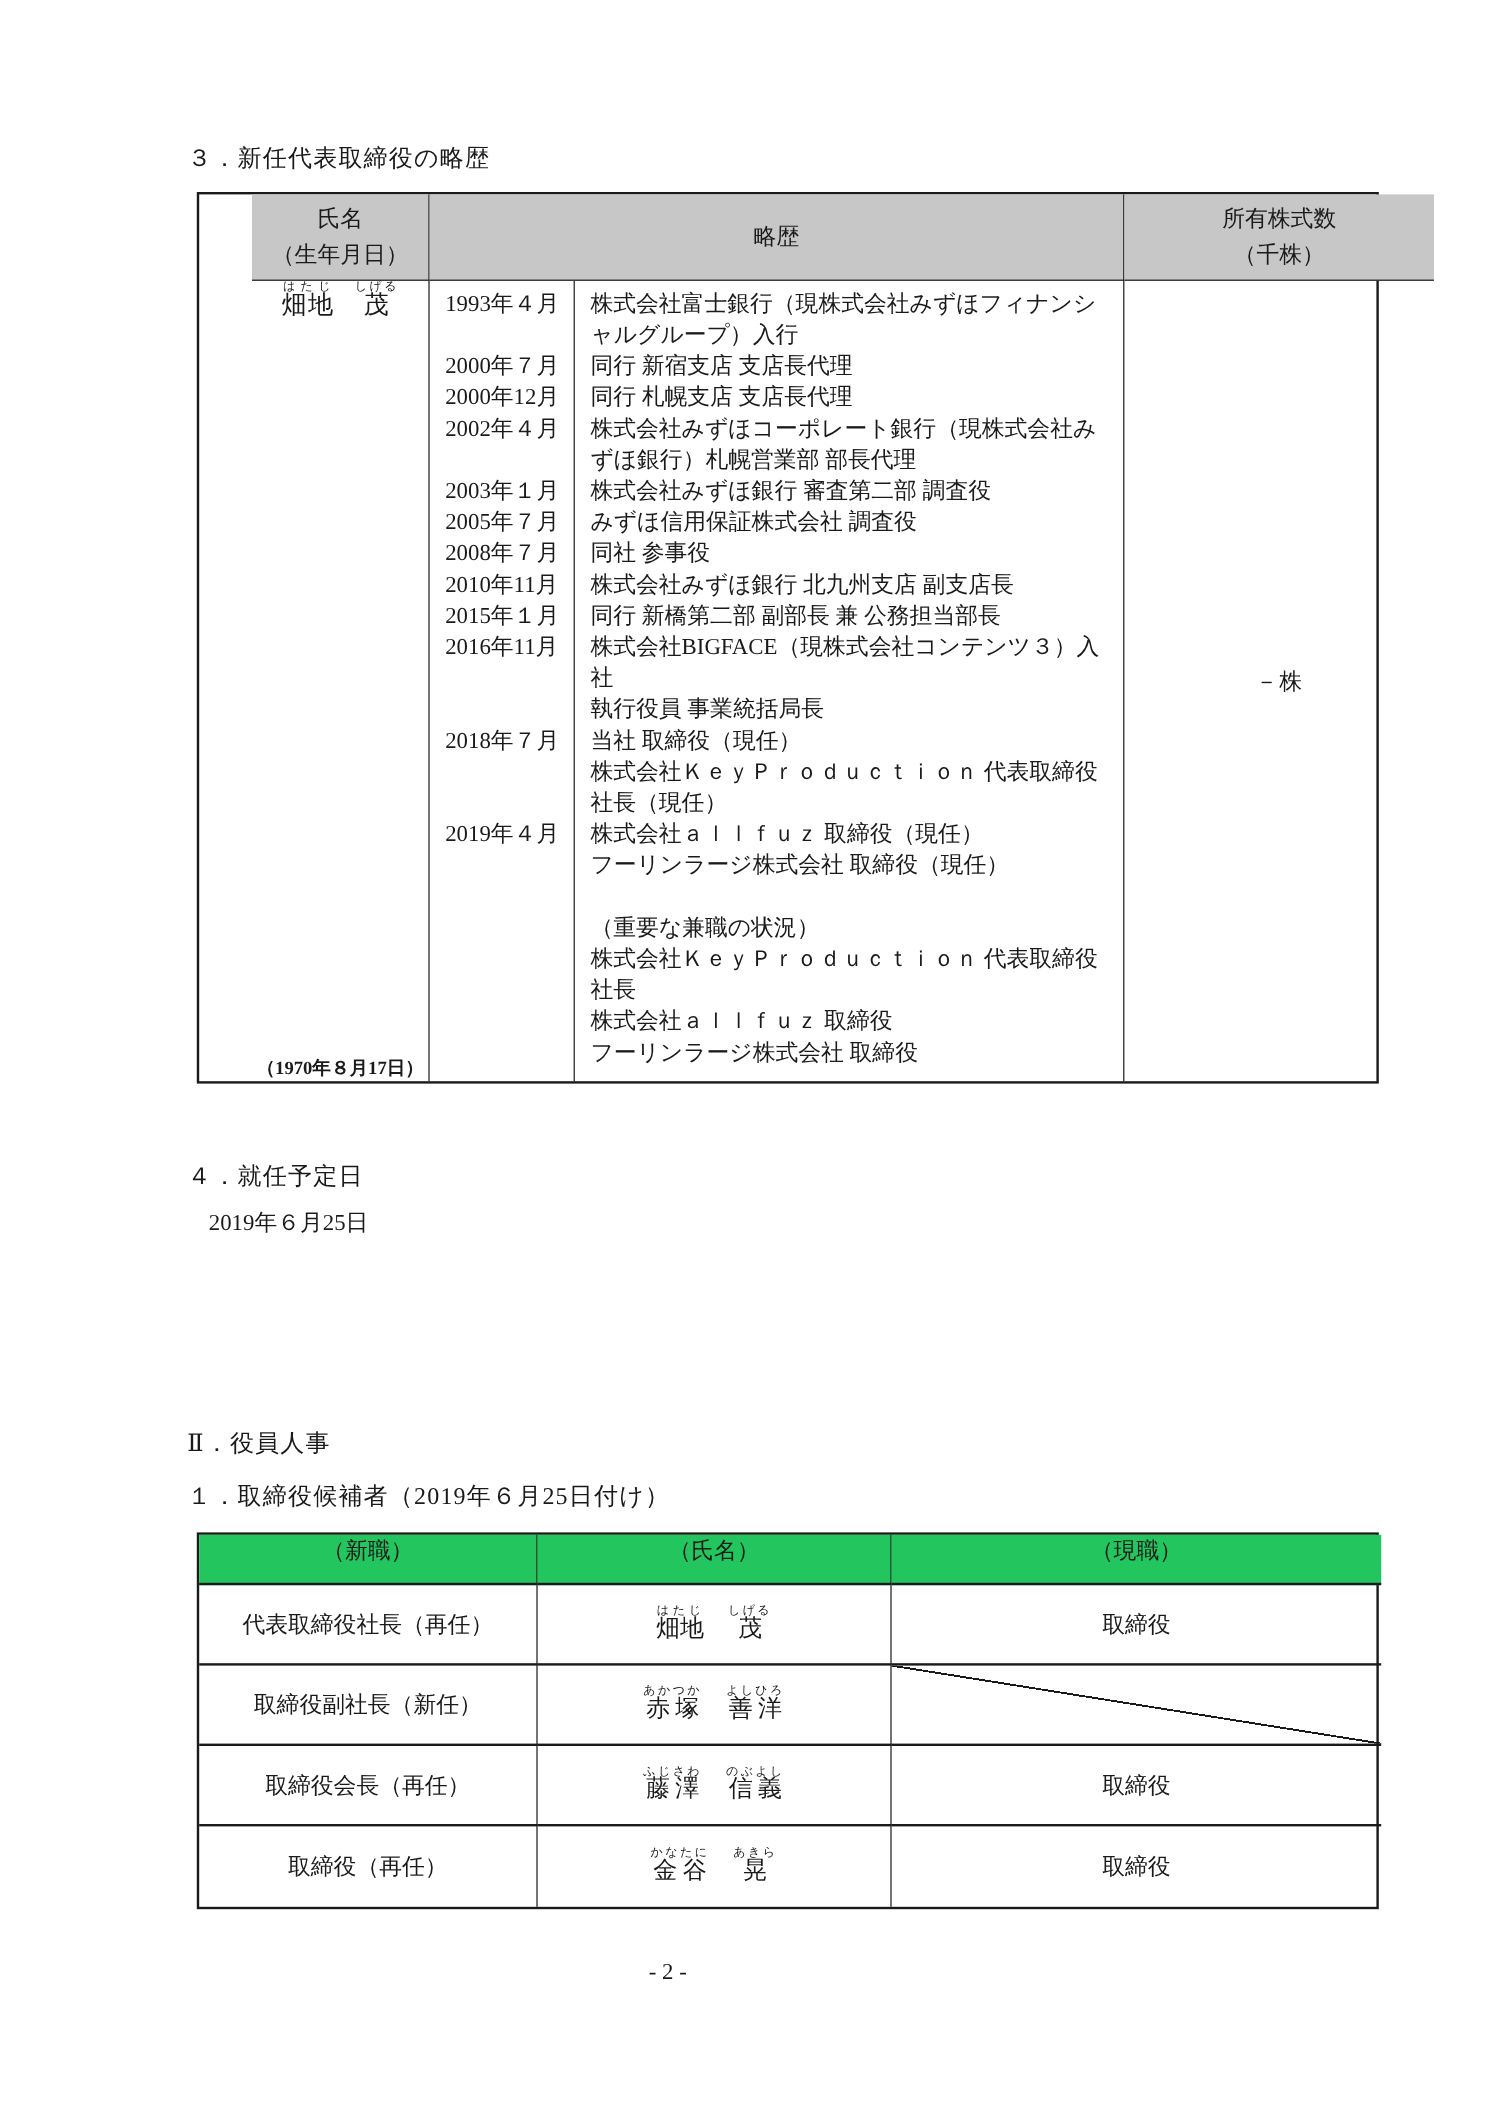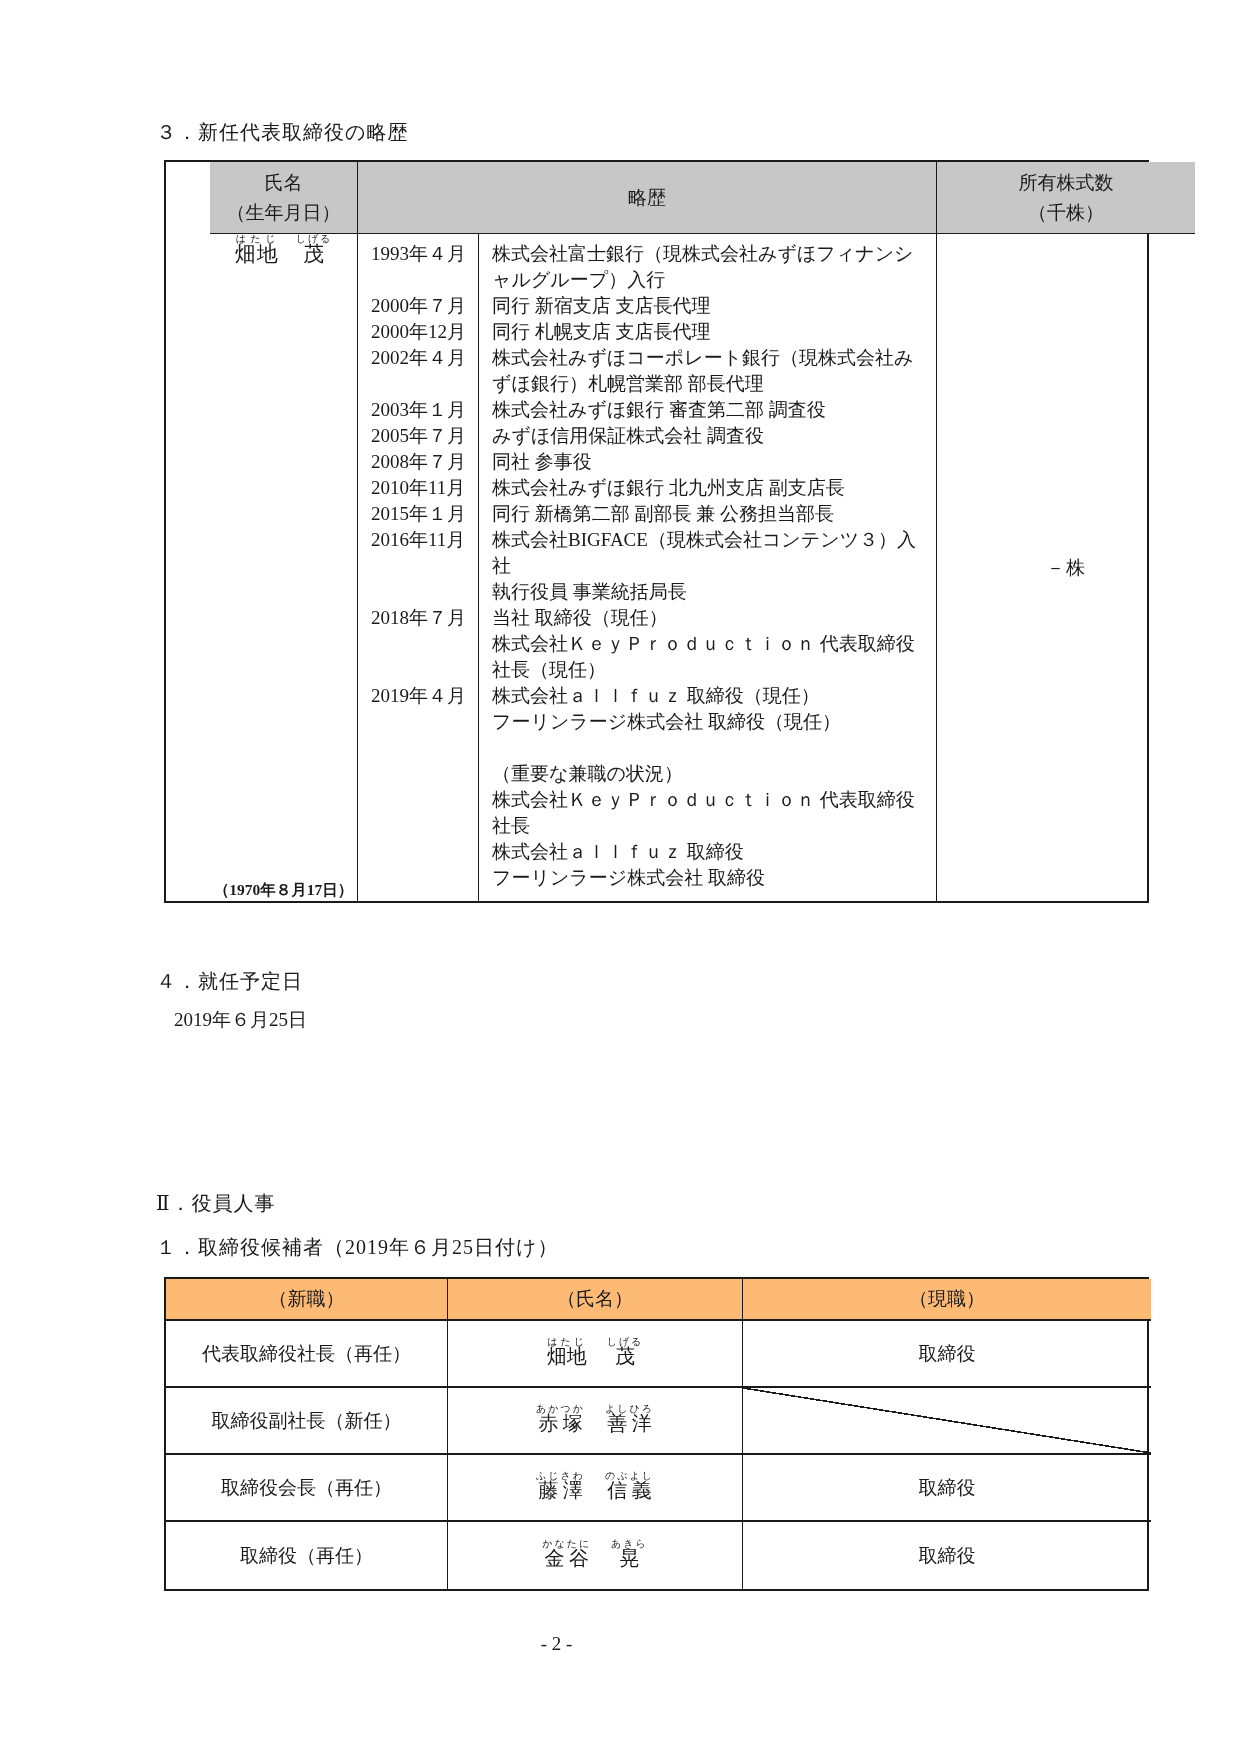--- a/index.html
+++ b/index.html
@@ -78,23 +78,23 @@
     width: 985px;
     display: grid;
     grid-template-columns: 282px 295px 408px;
     border: 2px solid #1a1a1a;
     font-size: 19px;
   }
   .t2 > div { border-right: 1px solid #1a1a1a; border-bottom: 2px solid #1a1a1a; }
   .t2 > div:nth-child(3n) { border-right: none; }
   .t2 > div:nth-last-child(-n+3) { border-bottom: none; }
   .t2-h {
-    background: #fdba74;
+    background: #22c55e;
     height: 42px;
-    display: flex; align-items: center; justify-content: center;
+    display: flex; align-items: flex-start; justify-content: center;
   }
   .t2-c {
     height: 67px;
     display: flex; align-items: center; justify-content: center;
     text-align: center;
   }
   .t2-c.name-cell { font-size: 20px; }
   .t2-c.diagonal {
     background-image: linear-gradient(to right top,
       transparent calc(50% - 0.8px),

